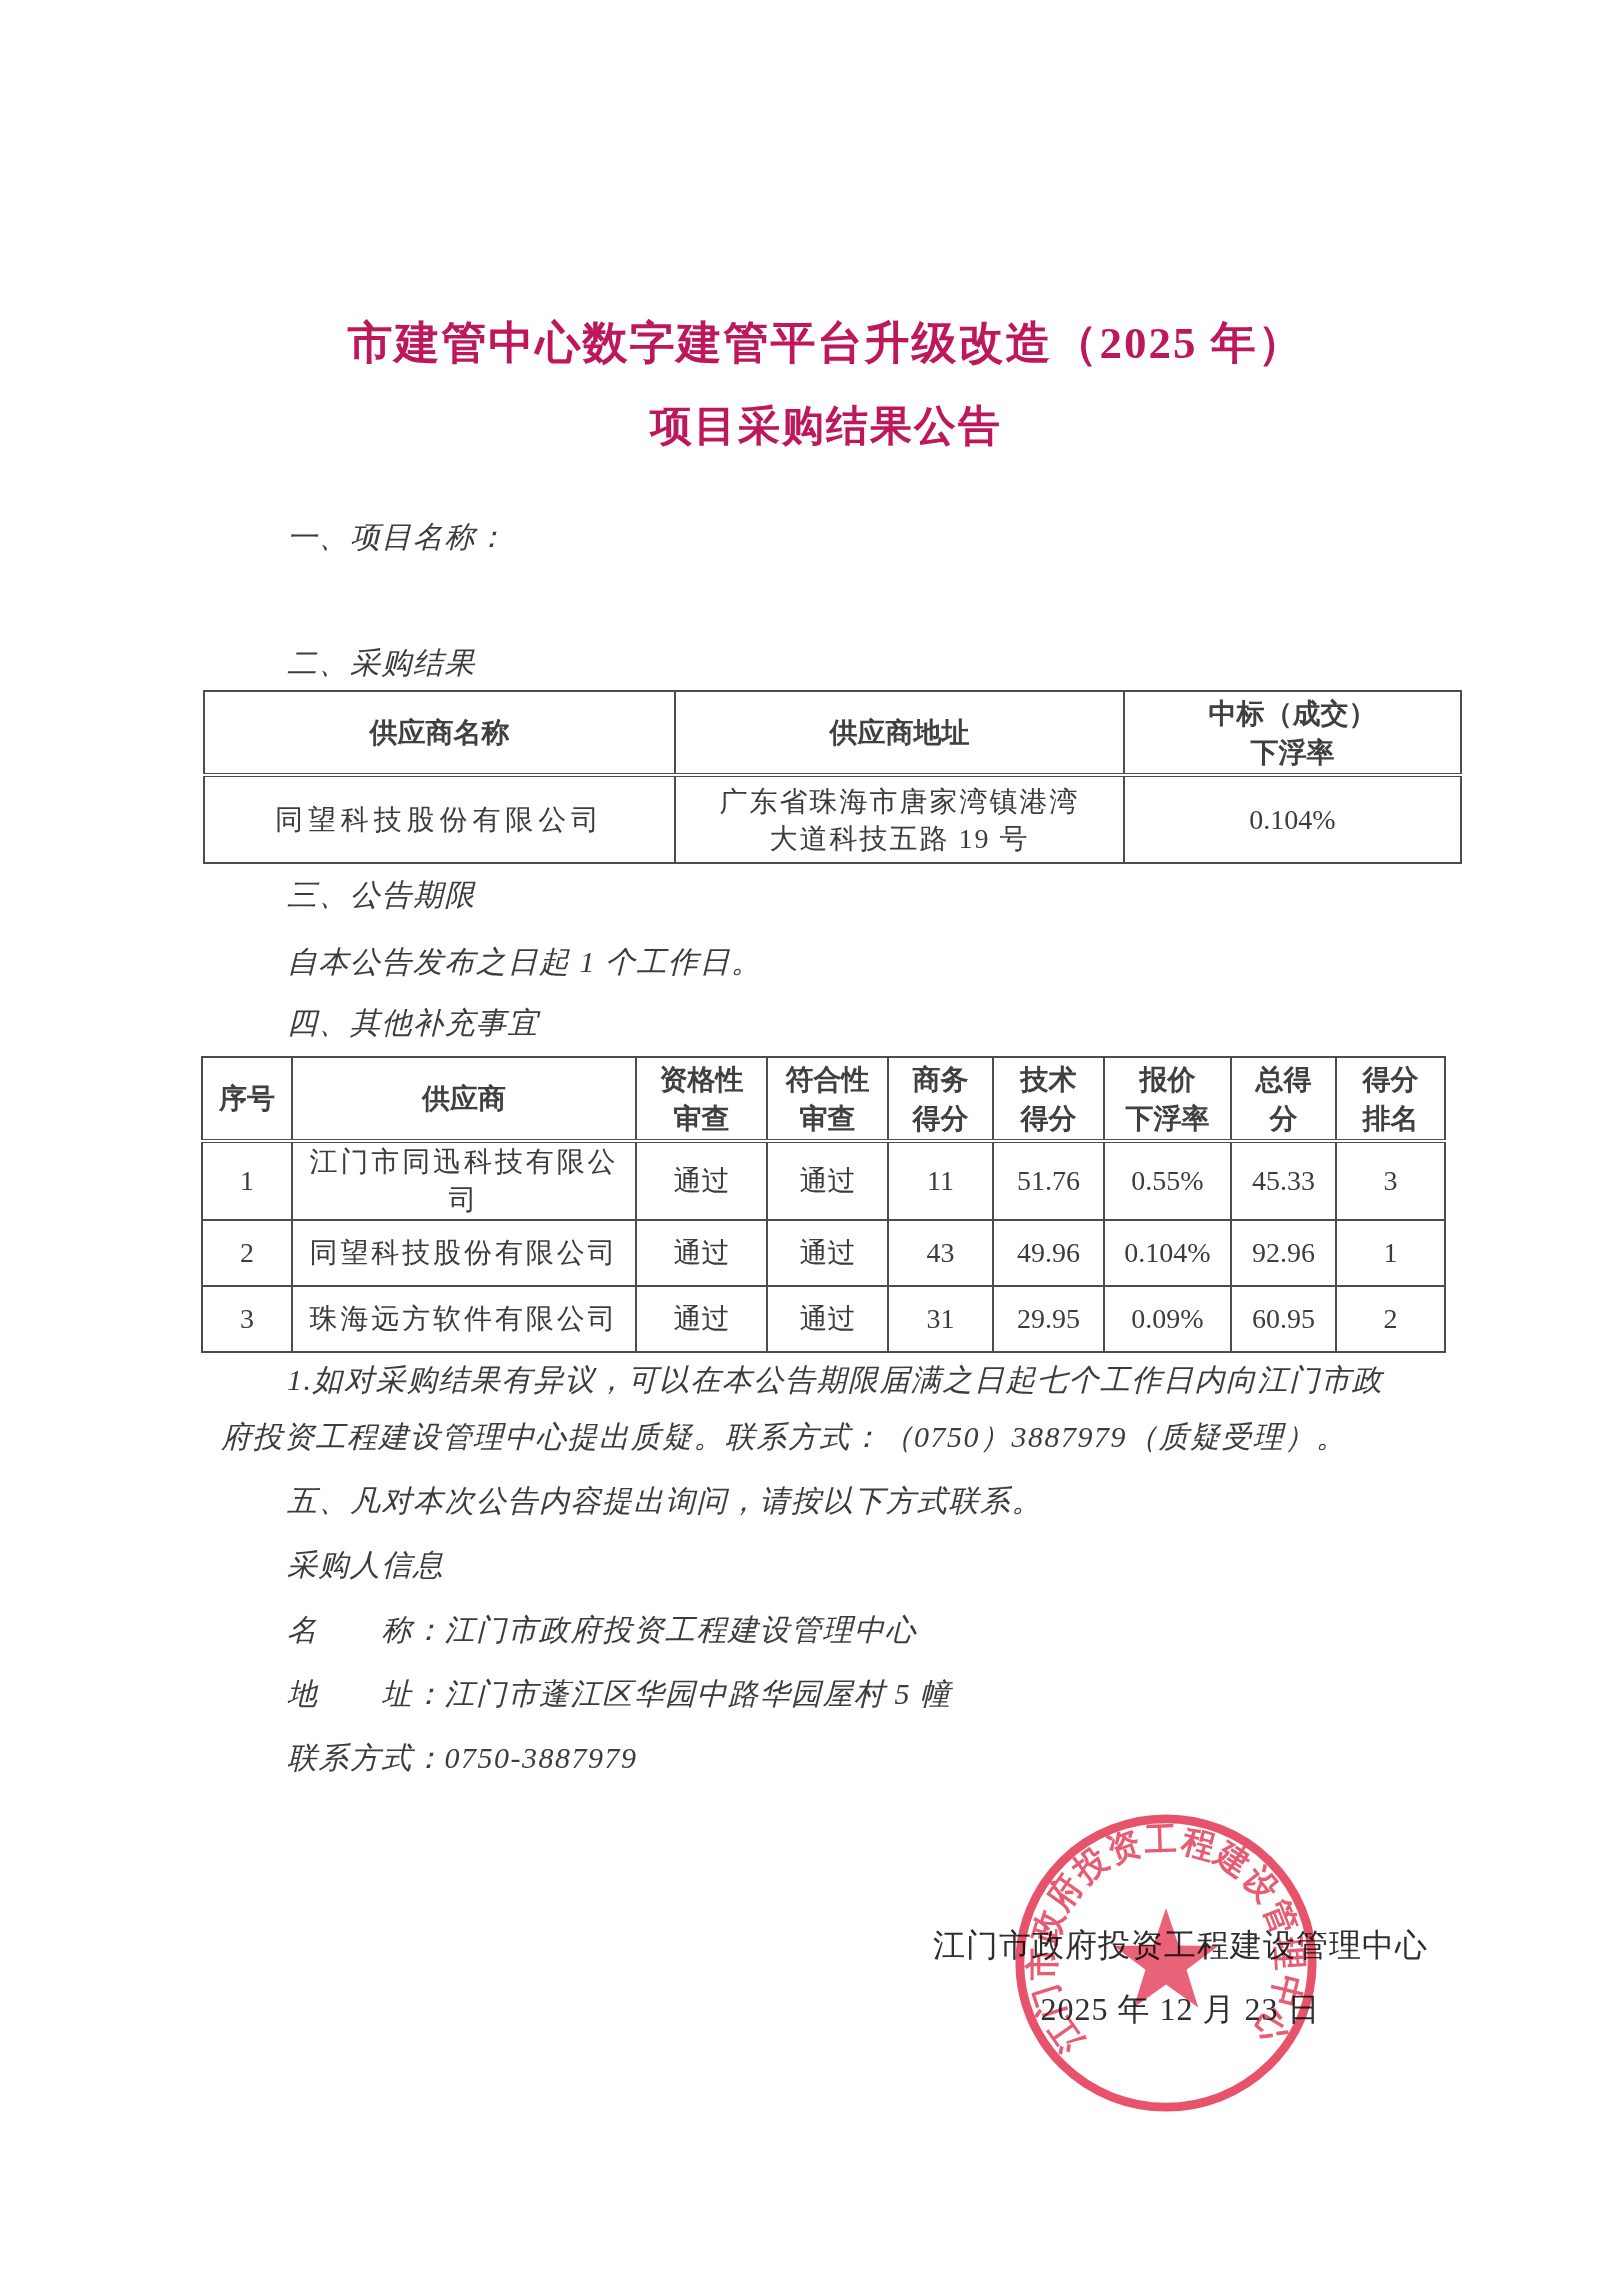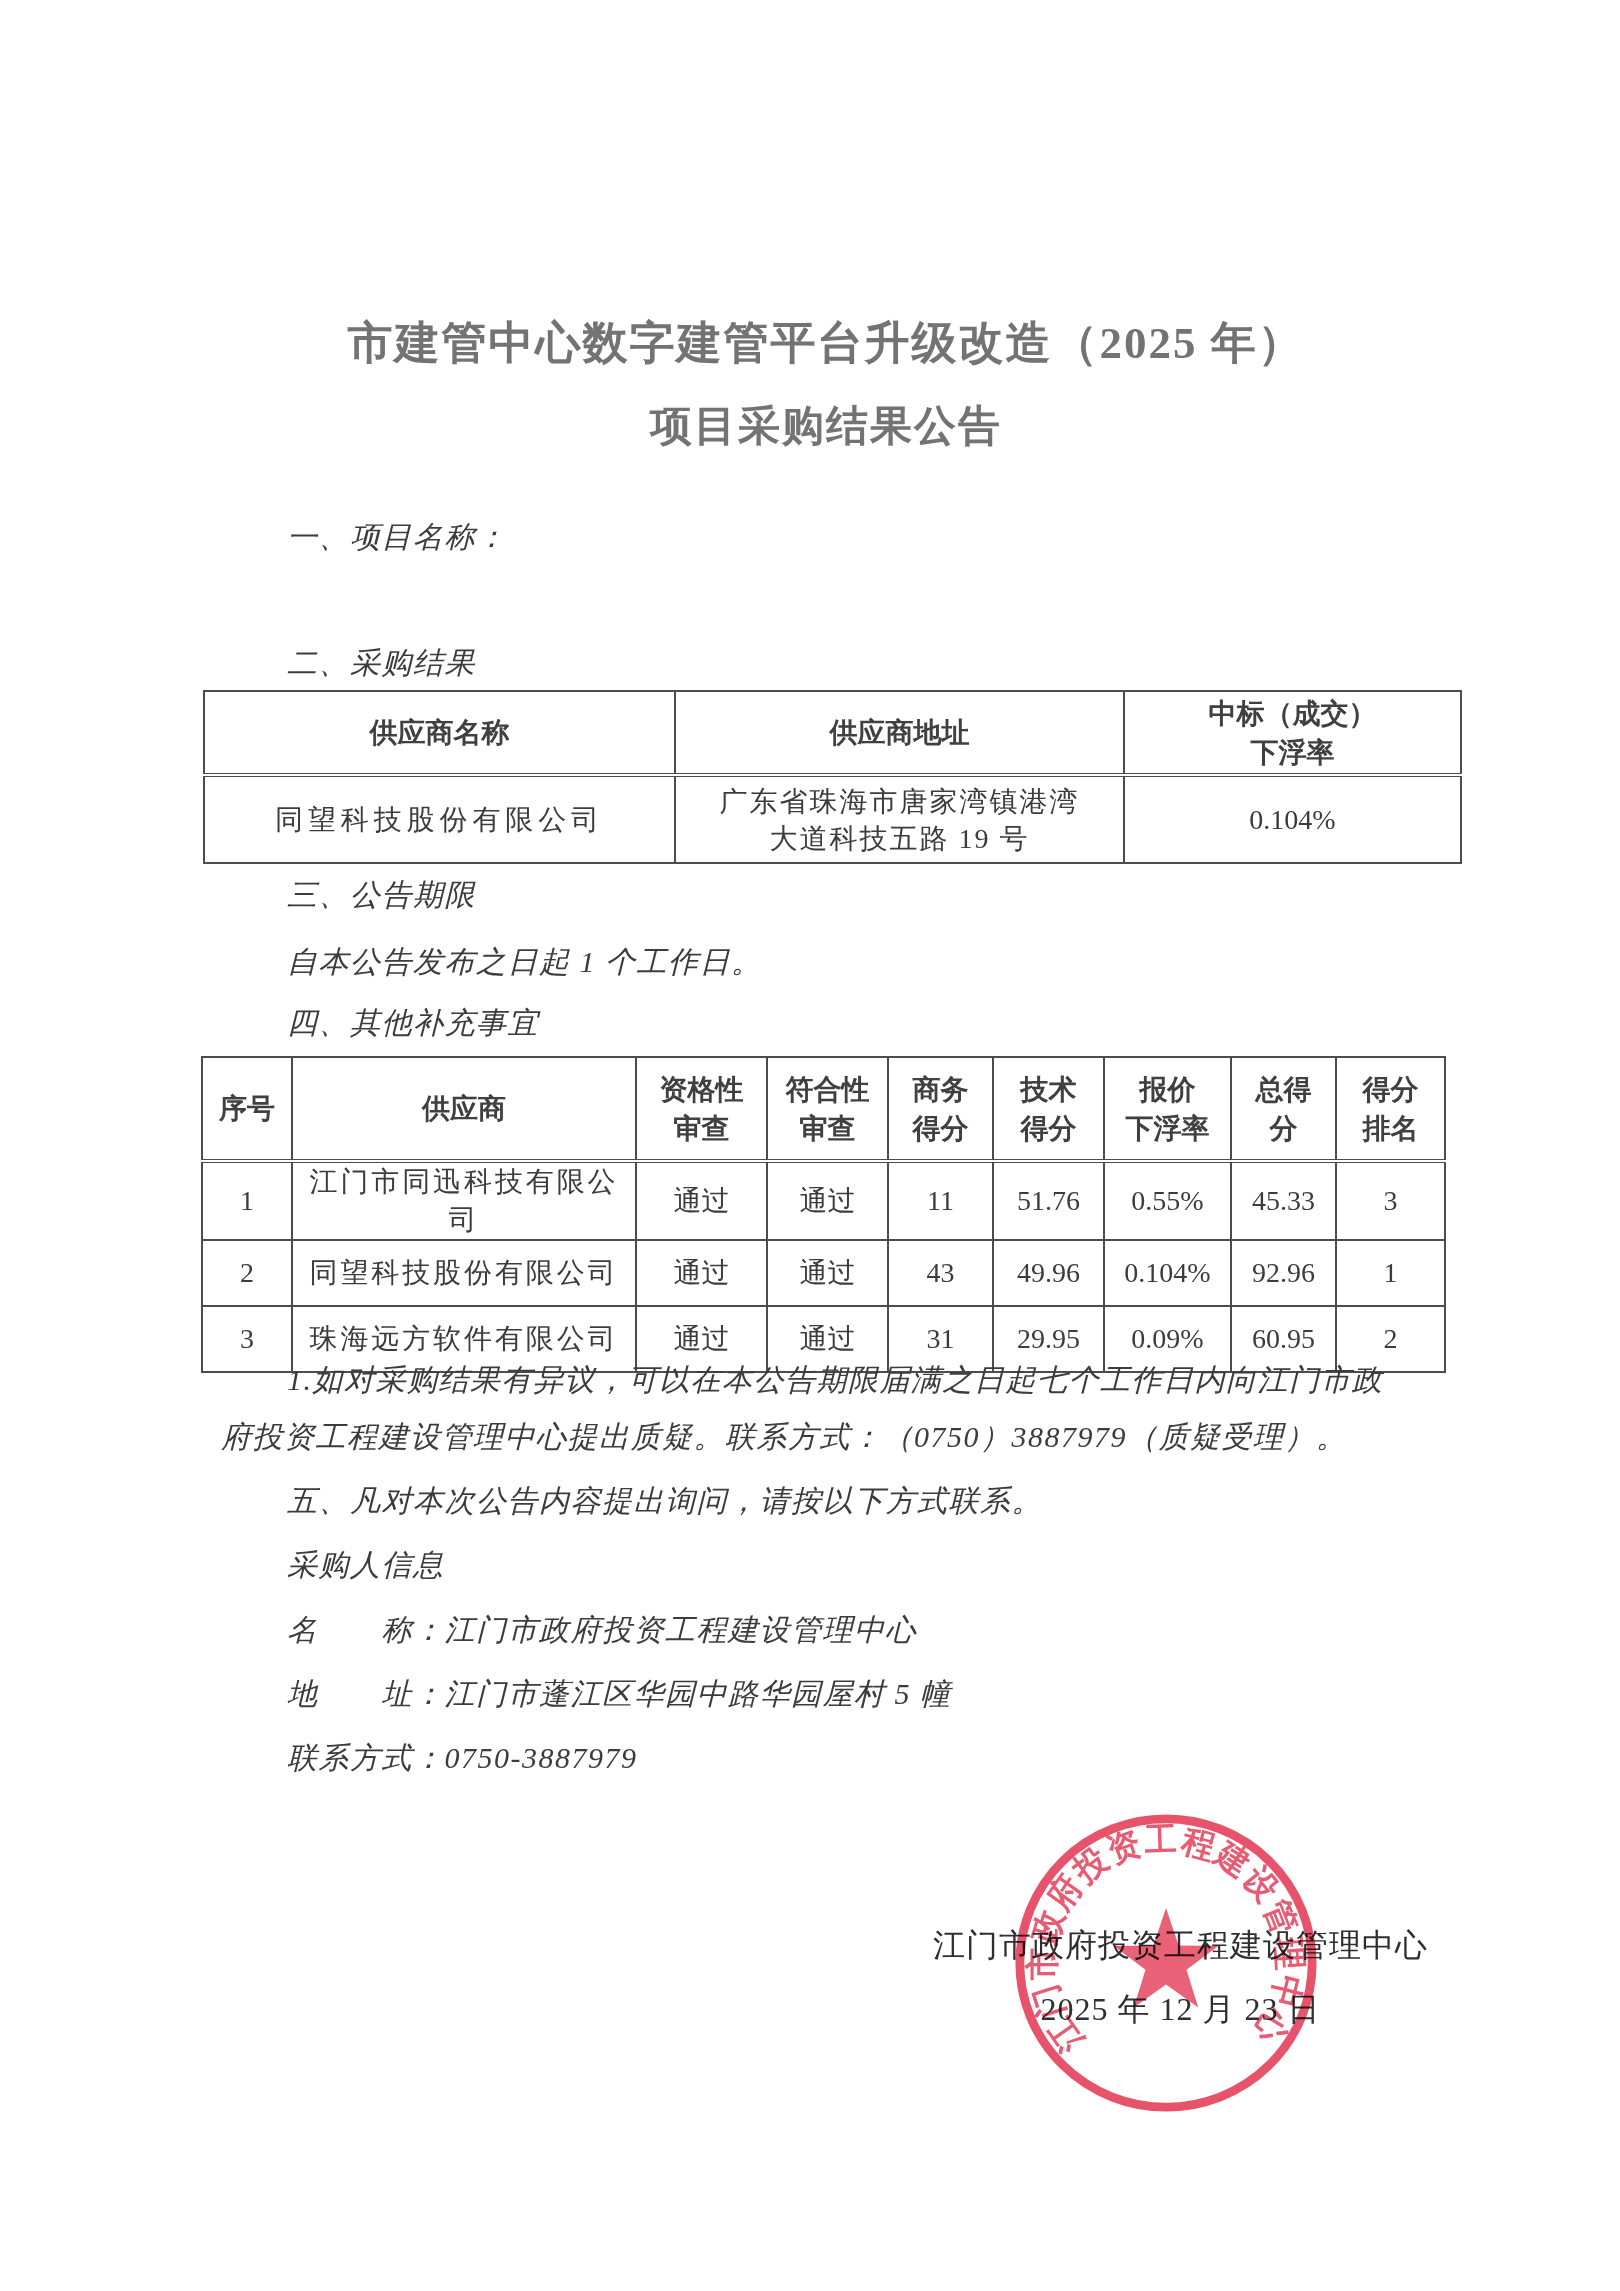--- a/index.html
+++ b/index.html
@@ -10,21 +10,21 @@
     background:#ffffff;
     overflow:hidden;
     font-family:"Liberation Serif","DejaVu Serif",serif;
     color:#3c3c3c;
   }
   .abs{position:absolute;}
   .doc-title{
     left:221px;width:1210px;
     text-align:center;
     font-weight:700;
-    color:#737373;
+    color:#be185d;
     letter-spacing:2px;
     white-space:nowrap;
   }
   #title1{top:316px;font-size:45px;line-height:55px;}
   #title2{top:400px;font-size:42px;line-height:53px;}
   .bodyline{
     left:221px;width:1215px;
     font-size:30px;line-height:39px;
     letter-spacing:1.5px;
     text-indent:66px;
@@ -58,21 +58,21 @@
   }
   table.doc thead tr{border-bottom:4.9px double #4c4c4c;}
   table.doc thead th{border-bottom:4.9px double #4c4c4c;}
   #result-table{left:203px;top:690px;width:1258px;}
   #result-table thead tr{height:84px;}
   #result-table tbody tr{height:88px;}
   #result-table td{font-size:28px;line-height:37px;}
   #result-table td.name{letter-spacing:4.9px;}
   #result-table td.addr{letter-spacing:2px;border-radius:12px;}
   #score-table{left:201px;top:1056px;width:1243px;}
-  #score-table thead tr{height:104px;}
+  #score-table thead tr{height:84px;}
   #score-table tbody tr{height:66px;}
   #score-table td{font-size:28px;}
   #score-table td.supplier{letter-spacing:2.9px;}
   .signature{
     top:1925px;right:192px;
     display:flex;flex-direction:column;align-items:center;row-gap:22.5px;
     font-size:32px;line-height:41px;
     color:#2f2f2f;
     letter-spacing:1px;
     white-space:nowrap;

